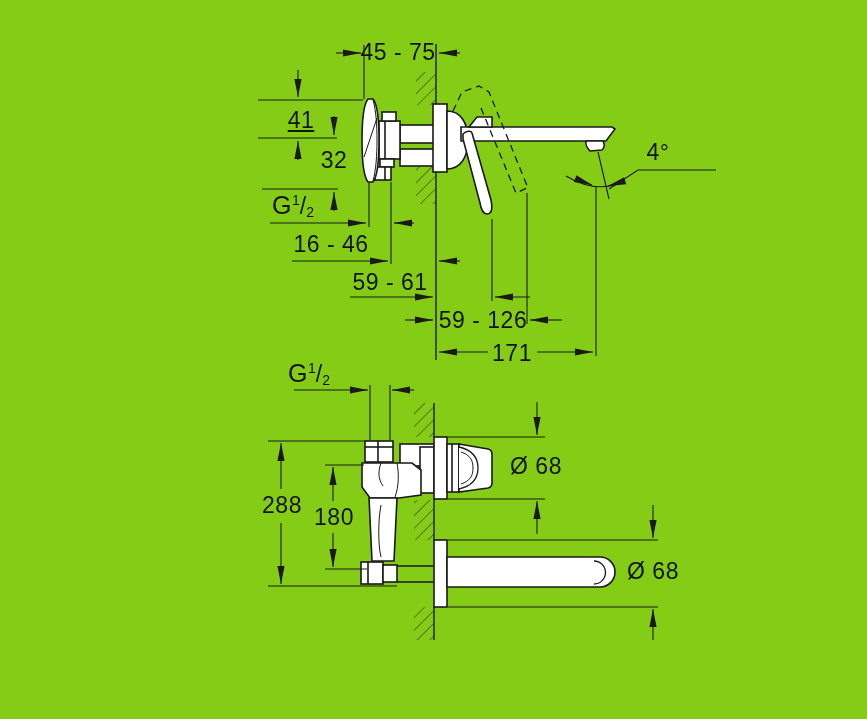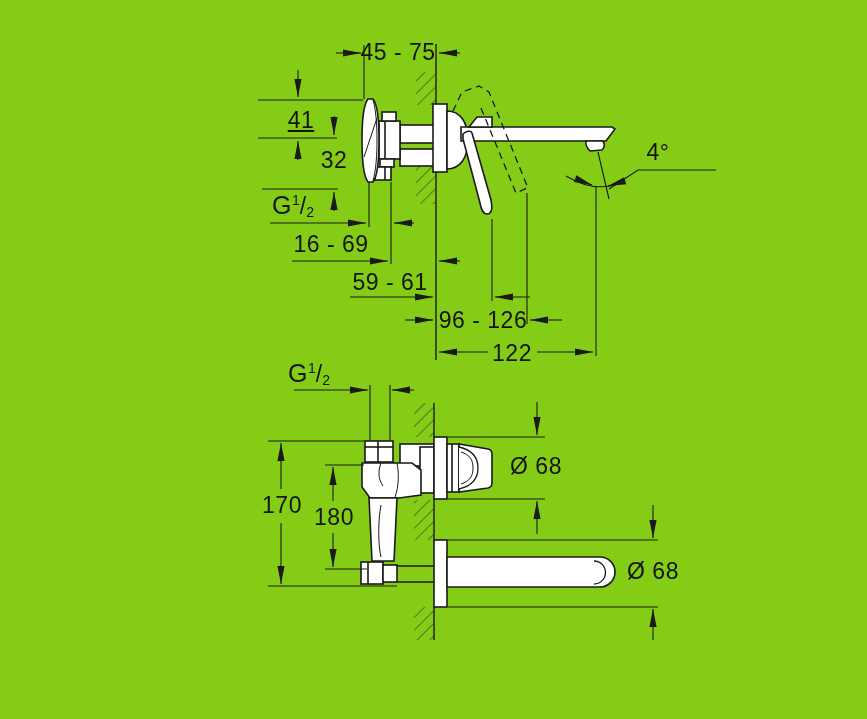--- a/index.html
+++ b/index.html
@@ -185,25 +185,25 @@
       <line x1="653" y1="505" x2="653" y2="538" marker-end="url(#ah)"></line>
       <line x1="653" y1="640" x2="653" y2="609" marker-end="url(#ah)"></line>
     </g>
   </g>
 </svg>
 
 <div class="lbl" style="left:352px;top:40px;width:92px;">45 - 75</div>
 <div class="lbl" style="left:279px;top:108px;width:44px;text-decoration:underline;">41</div>
 <div class="lbl" style="left:312px;top:148px;width:44px;">32</div>
 <div class="lbl" style="left:272px;top:192px;"><span class="big">G</span><sup>1</sup><span class="sl">/</span><sub>2</sub></div>
-<div class="lbl" style="left:286px;top:232px;width:90px;">16 - 69</div>
+<div class="lbl" style="left:286px;top:232px;width:90px;">16 - 46</div>
 <div class="lbl" style="left:345px;top:270px;width:90px;">59 - 61</div>
-<div class="lbl" style="left:432px;top:308px;width:102px;">96 - 126</div>
-<div class="lbl" style="left:482px;top:341px;width:60px;">122</div>
+<div class="lbl" style="left:432px;top:308px;width:102px;">59 - 126</div>
+<div class="lbl" style="left:482px;top:341px;width:60px;">171</div>
 <div class="lbl" style="left:632px;top:140px;width:52px;">4°</div>
 
 <div class="lbl" style="left:288px;top:360px;"><span class="big">G</span><sup>1</sup><span class="sl">/</span><sub>2</sub></div>
-<div class="lbl" style="left:254px;top:493px;width:56px;">170</div>
+<div class="lbl" style="left:254px;top:493px;width:56px;">288</div>
 <div class="lbl" style="left:306px;top:505px;width:56px;">180</div>
 <div class="lbl" style="left:503px;top:454px;width:66px;">Ø 68</div>
 <div class="lbl" style="left:620px;top:559px;width:66px;">Ø 68</div>
 
 </div>
 
 </body></html>

